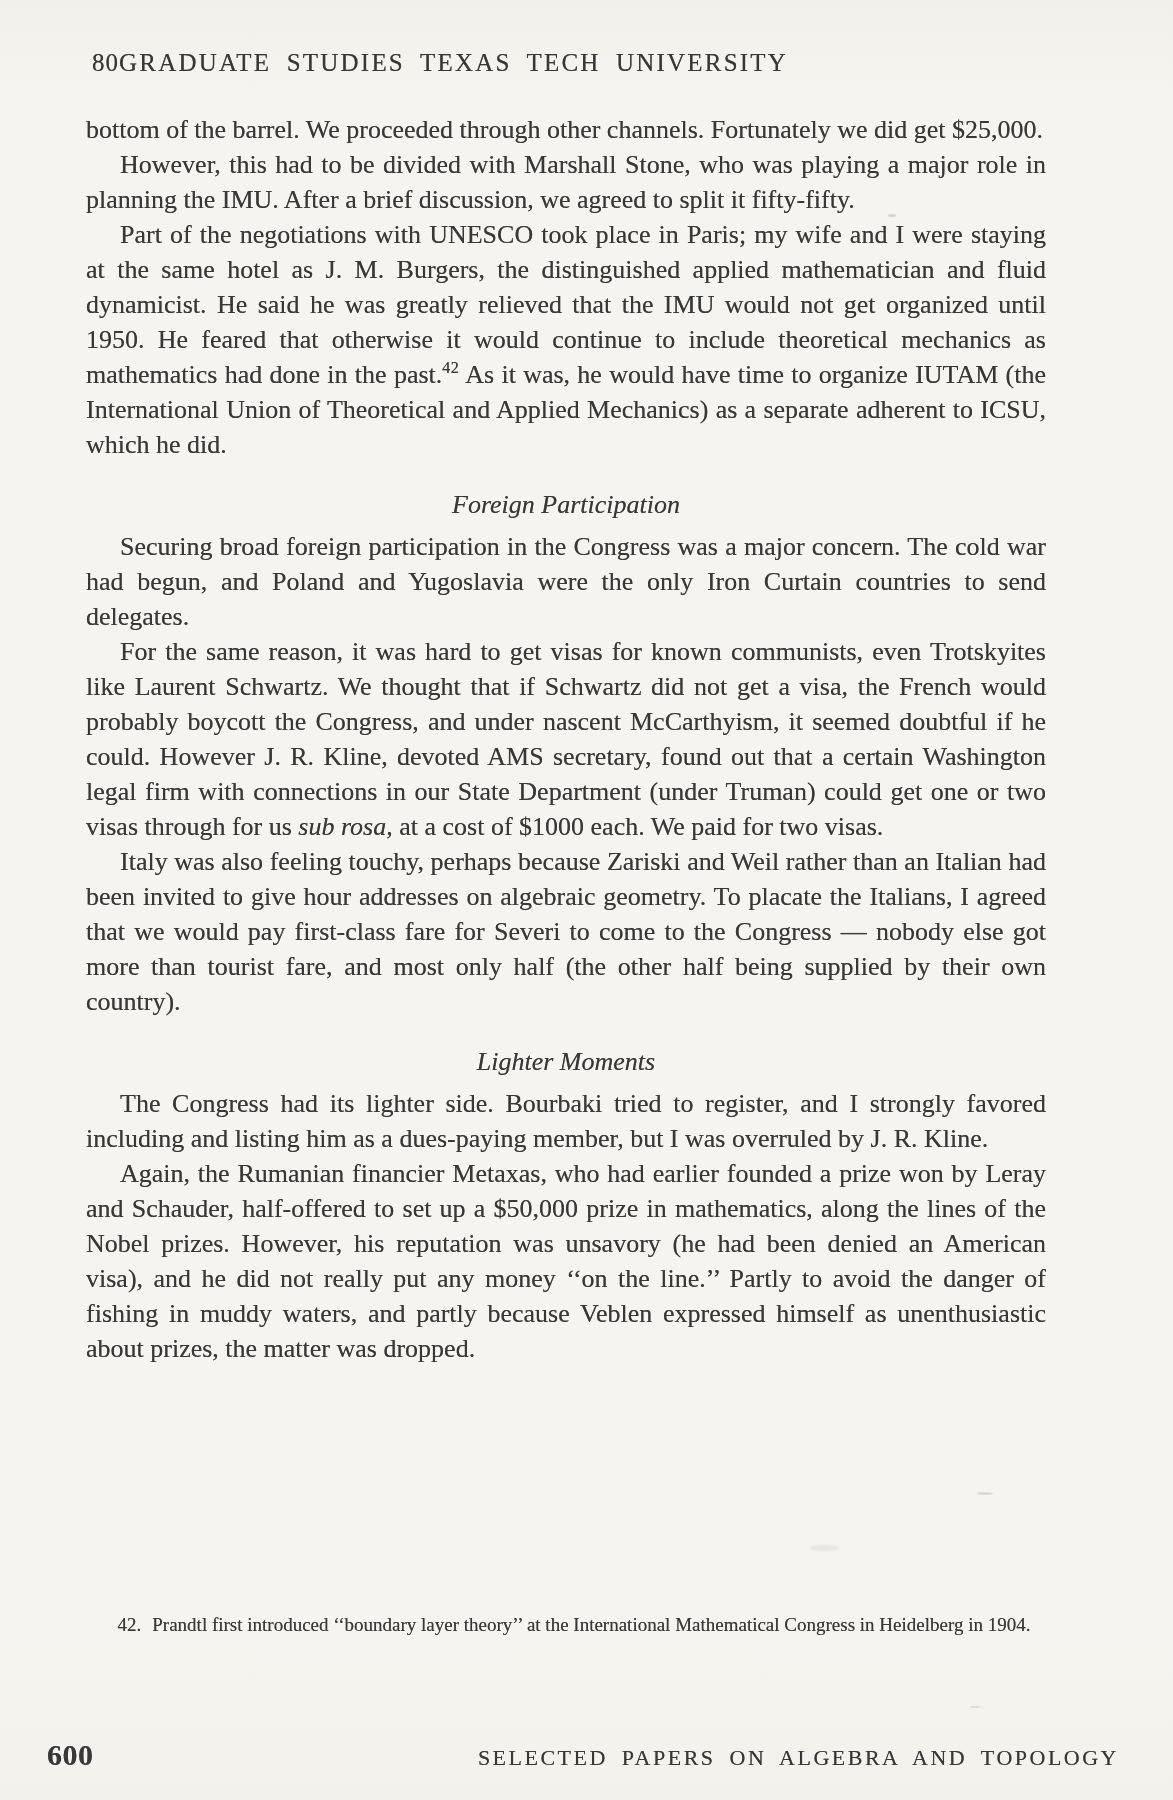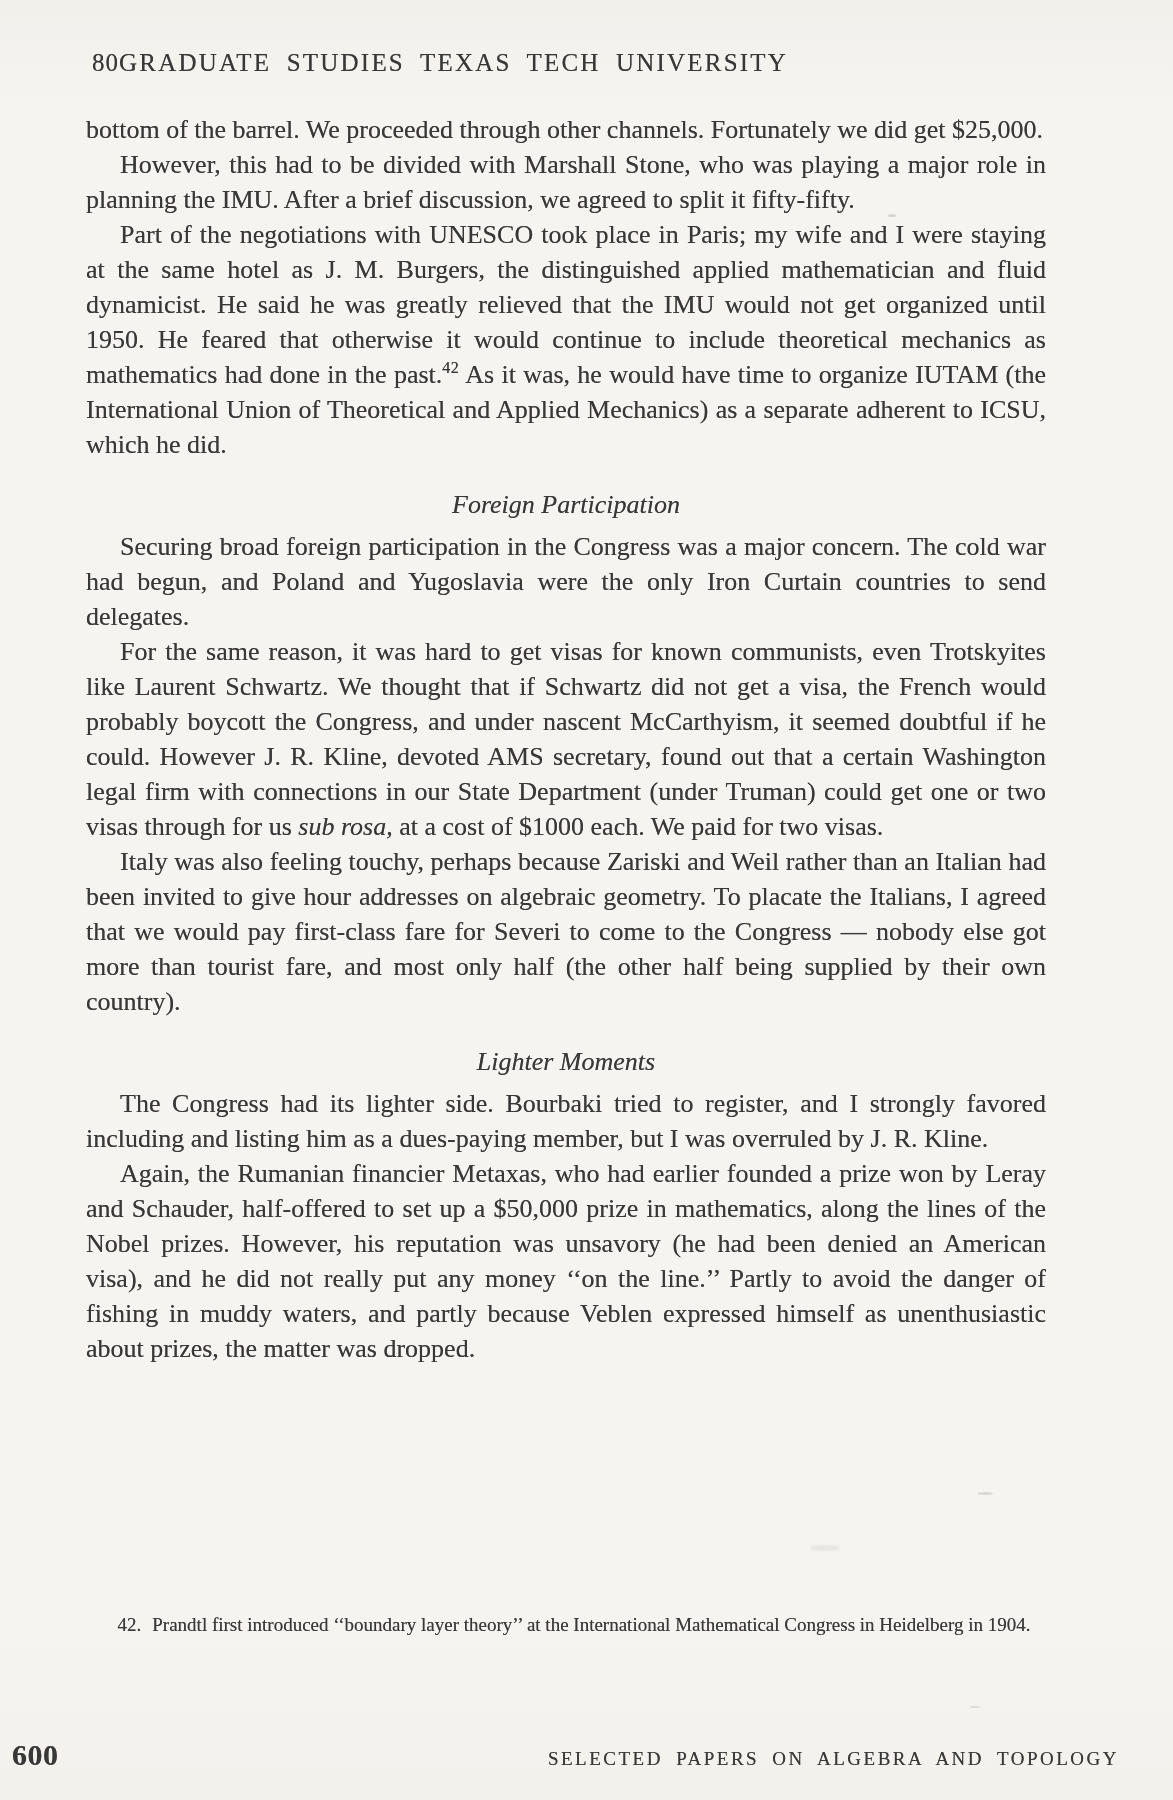--- a/index.html
+++ b/index.html
@@ -52,23 +52,23 @@
     text-align: center;
   }
   .footnote .fn-num { margin-right: 11px; }
 
   
   .footer {
     position: absolute;
     top: 1738px; left: 12px; right: 54px;
     display: flex; justify-content: space-between; align-items: baseline;
   }
-  .footer .book-pagenum { font-size: 30px; font-weight: bold; letter-spacing: 0.5px; }
+  .footer .book-pagenum { font-size: 30px; font-weight: bold; letter-spacing: 0.5px; margin-left: 35px; }
   .footer .book-title {
-    font-size: 19px; letter-spacing: 2.5px; word-spacing: 6px;
+    font-size: 22px; letter-spacing: 2.5px; word-spacing: 6px;
     white-space: nowrap;
   }
 
   
   .artifact { position: absolute; pointer-events: none; }
   .artifact.a1 { left: 977px; top: 1492px; width: 16px; height: 3px; background: rgba(120,120,120,0.22); border-radius: 50%; }
   .artifact.a2 { left: 810px; top: 1545px; width: 30px; height: 6px; background: rgba(140,140,140,0.14); border-radius: 50%; filter: blur(1px); }
   .artifact.a3 { left: 888px; top: 214px; width: 8px; height: 3px; background: rgba(130,130,130,0.28); border-radius: 50%; }
   .artifact.a4 { left: 970px; top: 1706px; width: 10px; height: 2px; background: rgba(130,130,130,0.2); border-radius: 50%; }
 </style>

